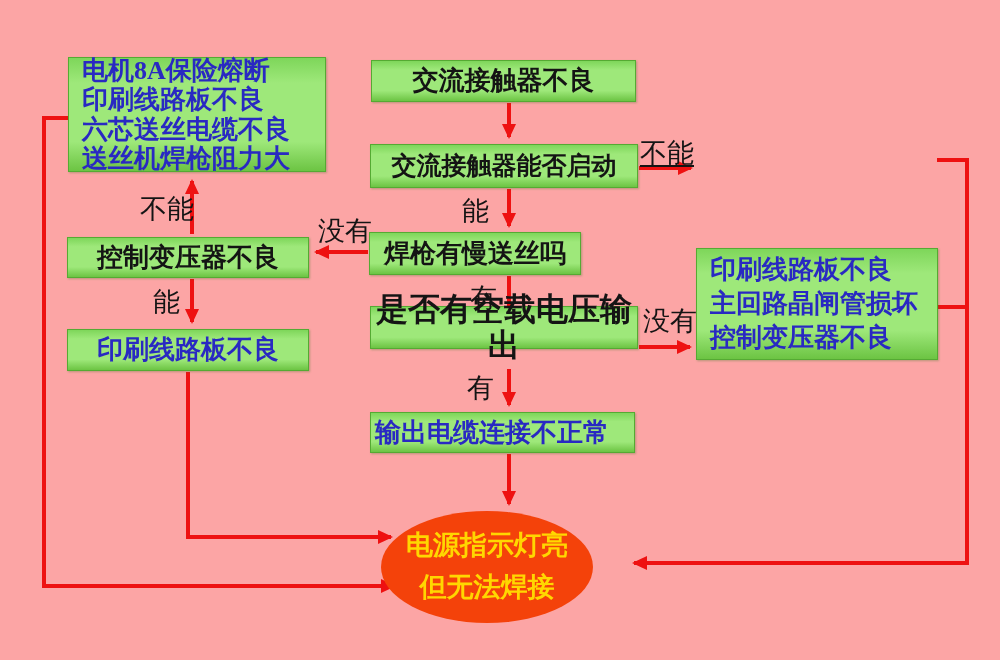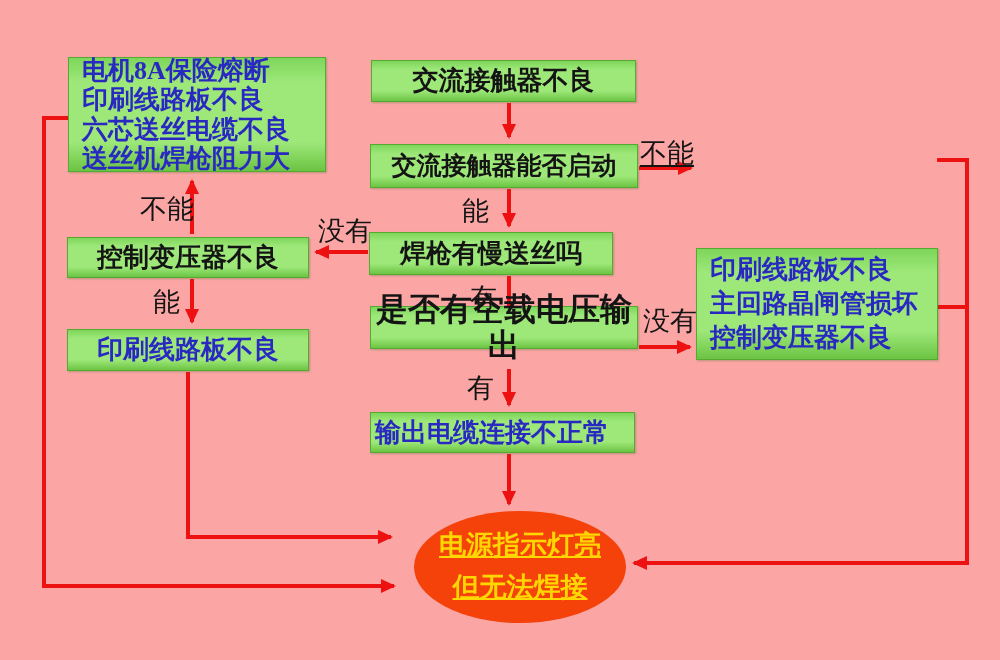--- a/index.html
+++ b/index.html
@@ -43,34 +43,33 @@
   .label {
     position: absolute;
     font-size: 27px;
     line-height: 1;
     color: var(--text-black);
     white-space: nowrap;
   }
   .label.underlined { text-decoration: underline; text-underline-offset: 3px; }
   .ellipse {
     position: absolute;
-    left: 414px; top: 511px;
+    left: 381px; top: 511px;
     width: 212px; height: 112px;
     border-radius: 50%;
     background: var(--ellipse-fill);
     display: flex;
     align-items: center;
     justify-content: center;
     text-align: center;
     font-weight: bold;
     font-size: 27px;
     line-height: 1.55;
     color: var(--ellipse-text);
     white-space: pre-line;
-    text-decoration: underline;
   }
 </style>
 </head>
 <body>
 
 <div class="stage">
 
   <svg class="wires" viewBox="0 0 1000 660" xmlns="http://www.w3.org/2000/svg">
     <defs>
       <marker id="ah" markerUnits="userSpaceOnUse" markerWidth="15" markerHeight="14" refX="13" refY="7" orient="auto">
@@ -98,21 +97,21 @@
   <div class="node blue left multi" style="left:68px; top:57px; width:258px; height:115px;">电机8A保险熔断
 印刷线路板不良
 六芯送丝电缆不良
 送丝机焊枪阻力大</div>
 
   <div class="node" style="left:371px; top:60px; width:265px; height:42px;">交流接触器不良</div>
 
   <div class="node" style="left:370px; top:144px; width:268px; height:44px; font-size:25px;">交流接触器能否启动</div>
 
 
-  <div class="node" style="left:369px; top:232px; width:244px; height:43px;">焊枪有慢送丝吗</div>
+  <div class="node" style="left:369px; top:232px; width:212px; height:43px;">焊枪有慢送丝吗</div>
 
   <div class="node" style="left:67px; top:237px; width:242px; height:41px;">控制变压器不良</div>
 
   <div class="node blue" style="left:67px; top:329px; width:242px; height:42px;">印刷线路板不良</div>
 
   <div class="node" style="left:370px; top:306px; width:268px; height:43px; font-size:32px;">是否有空载电压输出</div>
 
   <div class="node blue left multi" style="left:696px; top:248px; width:242px; height:112px; line-height:1.3;">印刷线路板不良
 主回路晶闸管损坏
 控制变压器不良</div>

